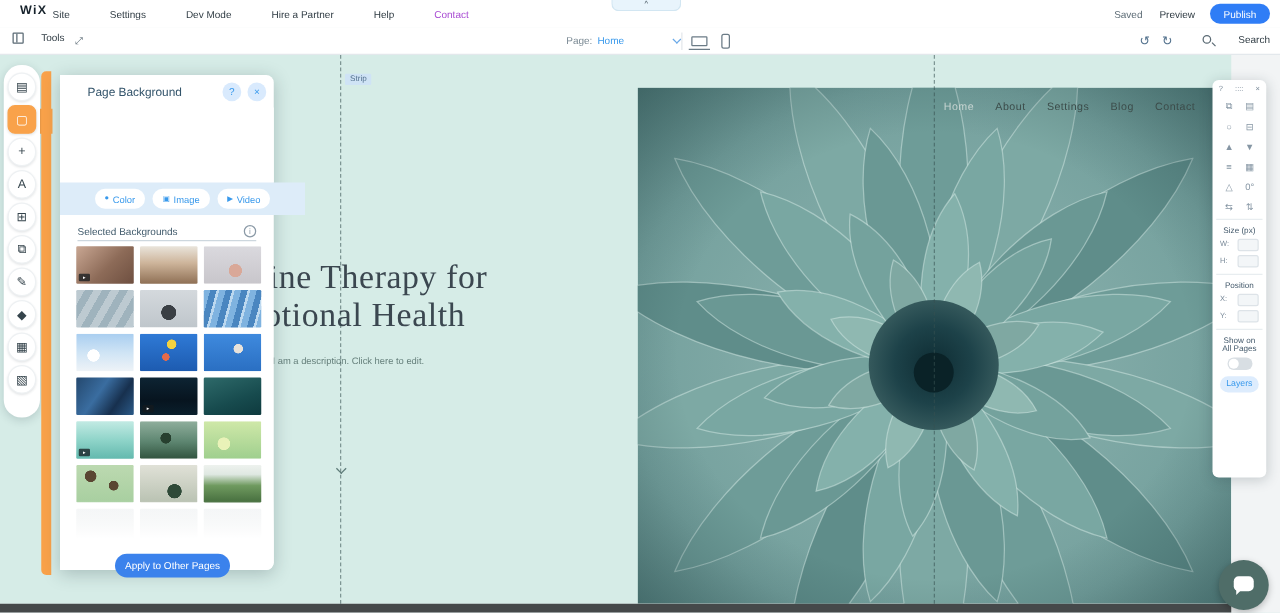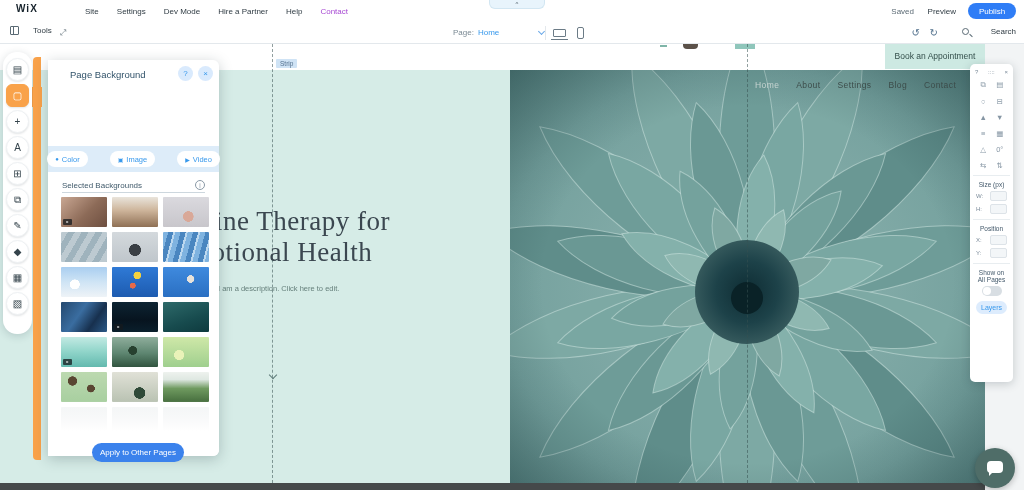--- a/index.html
+++ b/index.html
@@ -2,21 +2,21 @@
 <html><head>
 <meta charset="utf-8">
 <style>
   * { margin:0; padding:0; box-sizing:border-box; }
   html,body { width:1024px; height:490px; overflow:hidden; background:#f2f4f5;
     font-family:"Liberation Sans", sans-serif; }
 
   
   #topbar { position:absolute; left:0; top:0; width:1024px; height:22px; background:#fff; z-index:40; }
   #wix-logo { position:absolute; left:16px; top:3px; font-weight:bold; font-size:10px; letter-spacing:1px; color:#16222b; }
-  #top-menu { position:absolute; left:42px; top:0; height:22px; display:flex; align-items:center; gap:18px;margin-left:43px; }
+  #top-menu { position:absolute; left:42px; top:0; height:22px; display:flex; align-items:center; gap:32px; }
   .top-menu-item { font-size:8px; color:#2f3b43; cursor:pointer; white-space:nowrap; }
   .top-menu-item.upgrade { color:#a84bd3; }
   #saved-label { position:absolute; right:110px; top:7px; font-size:8px; color:#5c6b75; }
   #preview-label { position:absolute; right:68px; top:7px; font-size:8px; color:#2f3b43; }
   #publish-btn { position:absolute; right:8px; top:3px; width:48px; height:16px; background:#2f7df6; color:#fff;
     font-size:8px; border-radius:9px; display:flex; align-items:center; justify-content:center; }
   #collapse-tab { position:absolute; left:489px; top:0; width:56px; height:9px; background:#e8f4fc;
     border:1px solid #d2e6f2; border-top:none; border-radius:0 0 6px 6px; z-index:45;
     display:flex; align-items:center; justify-content:center; font-size:6px; color:#45555f; line-height:5px; }
 
@@ -78,22 +78,22 @@
     border-radius:4px 0 0 4px; z-index:31; }
 
   
   #bg-panel { position:absolute; left:48px; top:60px; width:171px; height:396px; background:#fff; border-radius:0 6px 6px 0;
     box-shadow:0 3px 14px rgba(30,50,60,.25); z-index:32; }
   #bg-panel-title { position:absolute; left:22px; top:9px; font-size:9.5px; color:#32536a; }
   .panel-circle-btn { position:absolute; top:6px; width:15px; height:15px; border-radius:50%; background:#d9eafd;
     color:#3899ec; font-size:8px; display:flex; align-items:center; justify-content:center; cursor:pointer; }
   #panel-help { left:130px; } #panel-close { left:150px; }
   #bg-preview { position:absolute; left:0; top:26px; width:171px; height:60px; background:#fff; }
-  #bg-tabs { position:absolute; left:0; top:86px; width:171px; height:26px; background:#ddecf9;
-    display:flex; align-items:center; justify-content:center; gap:22px; }
+  #bg-tabs { position:absolute; left:0; top:86px; width:196px; height:26px; background:#ddecf9;
+    display:flex; align-items:center; justify-content:center; gap:6px; }
   .bg-tab { height:16px; background:#fff; border-radius:9px; display:flex; align-items:center; gap:3px;
     padding:0 8px; font-size:7.5px; color:#3899ec; cursor:pointer; }
   .bg-tab .tglyph { font-size:6px; }
   #sel-bg-row { position:absolute; left:14px; top:118px; width:143px; height:15px; border-bottom:1px solid #cdd7de;
     display:flex; justify-content:space-between; align-items:center; }
   #sel-bg-label { font-size:8px; color:#405a6b; }
   #info-icon { width:10px; height:10px; border:1px solid #8a99a6; border-radius:50%; font-size:6.5px; color:#8a99a6;
     display:flex; align-items:center; justify-content:center; }
   #thumb-grid { position:absolute; left:13px; top:137px; width:149px; display:grid;
     grid-template-columns:46px 46px 46px; grid-auto-rows:30px; gap:5px; }
@@ -166,26 +166,20 @@
   <div id="redo-icon">↻</div>
   <div id="search-box">
     <span class="mag-icon"></span>
     <span>Search</span>
   </div>
 </div>
 <div id="desktop-active-bar"></div>
 
 <div id="canvas">
   <div id="site-mint"></div>
-  <div id="site-header-strip">
-    <div class="header-cut-a"></div>
-    <div class="header-cut-b"></div>
-    <div class="header-cut-c"></div>
-    <div id="book-btn">Book an Appointment</div>
-  </div>
   <div id="flower-wrap">
     <svg id="flower-svg" width="475" height="413" viewBox="0 0 475 413">
         <defs>
           <radialGradient id="bgG" cx="50%" cy="52%" r="75%">
             <stop offset="0%" stop-color="#8fb5b1"></stop>
             <stop offset="70%" stop-color="#74a09d"></stop>
             <stop offset="100%" stop-color="#57827f"></stop>
           </radialGradient>
           <radialGradient id="cG" cx="50%" cy="50%" r="50%">
             <stop offset="0%" stop-color="#0e2c33"></stop>

